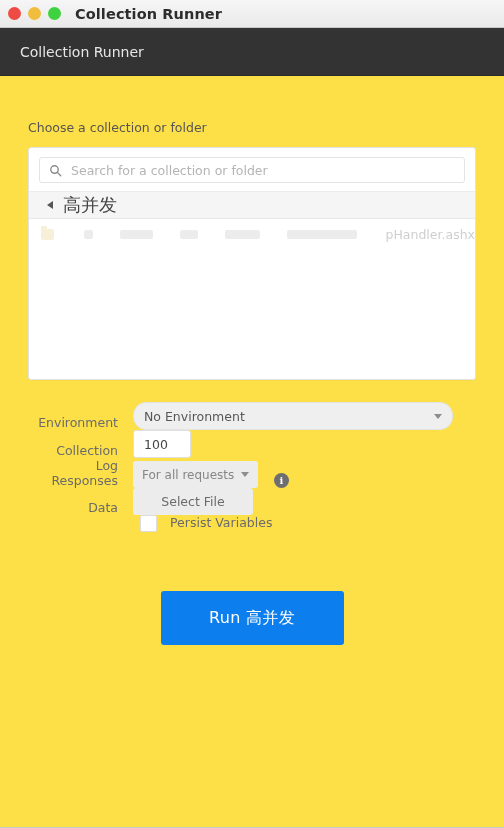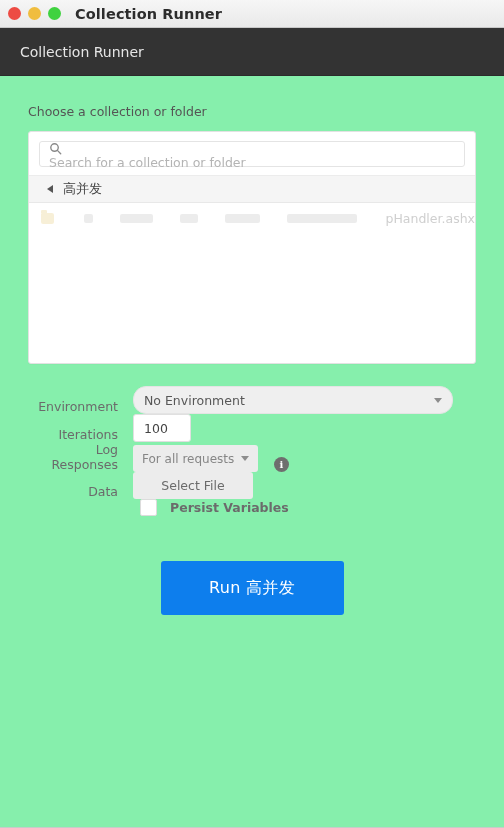--- a/index.html
+++ b/index.html
@@ -54,22 +54,22 @@
     padding-left: 20px;
     border-bottom: 1px solid #2b2b2b;
   }
   .app-header-title {
     color: #e6e6e6;
     font-size: 14px;
   }
 
   
   .content {
-    padding: 0 28px;
-    background: #86efac;
+    padding: 16px 28px;
+    background: #fde047;
     height: calc(828px - 28px - 48px);
     position: relative;
   }
 
   .section-label {
     font-size: 12.5px;
     color: #555555;
     padding-top: 28px;
     padding-bottom: 12px;
   }
@@ -82,26 +82,26 @@
     height: 233px;
     overflow: hidden;
     box-shadow: 0 1px 1px rgba(0,0,0,0.02);
   }
 
   .search-row {
     padding: 9px 10px 8px 10px;
   }
   .search-box {
     display: flex;
+    align-items: center;
     border: 1px solid #e4e4e4;
     border-radius: 3px;
     height: 26px;
     padding: 0 9px;
     background: #ffffff;
-    flex-direction: column;
   }
   .search-icon {
     width: 13px;
     height: 13px;
     flex: 0 0 auto;
     margin-right: 9px;
     color: #8a8a8a;
     display: block;
   }
   .search-input {
@@ -127,21 +127,21 @@
   }
   .crumb-arrow {
     width: 0; height: 0;
     border-top: 4.5px solid transparent;
     border-bottom: 4.5px solid transparent;
     border-right: 6px solid #555;
     margin-right: 10px;
     display: block;
   }
   .crumb-label {
-    font-size: 13px;
+    font-size: 18px;
     color: #444444;
   }
 
   
   .collection-list {
     background: #ffffff;
     padding-top: 2px;
   }
   .list-item {
     display: flex;
@@ -281,24 +281,22 @@
     border-radius: 3px;
     font-family: inherit;
     font-size: 12.5px;
     color: #6b6b6b;
     cursor: pointer;
   }
 
   
   .checkbox-row {
     display: flex;
-    align-items: center;
-    margin-bottom: 8px;
+    margin-bottom: 22px;
     padding-left: 112px;
-    font-weight: bold;
   }
   .checkbox {
     width: 17px;
     height: 17px;
     border: 1px solid #dcdcdc;
     border-radius: 2px;
     background: #fff;
     flex: 0 0 auto;
   }
   .checkbox-label {
@@ -390,21 +388,21 @@
 
     <div class="form-row">
       <div class="form-label">Environment</div>
       <div class="select-wide">
         <span>No Environment</span>
         <span class="chev"></span>
       </div>
     </div>
 
     <div class="form-row">
-      <div class="form-label">Iterations</div>
+      <div class="form-label">Collection</div>
       <input class="text-input" type="text" value="100" style="">
     </div>
 
 
     <div class="form-row">
       <div class="form-label">Log Responses</div>
       <div class="select-small">
         <span>For all requests</span>
         <span class="chev"></span>
       </div>

